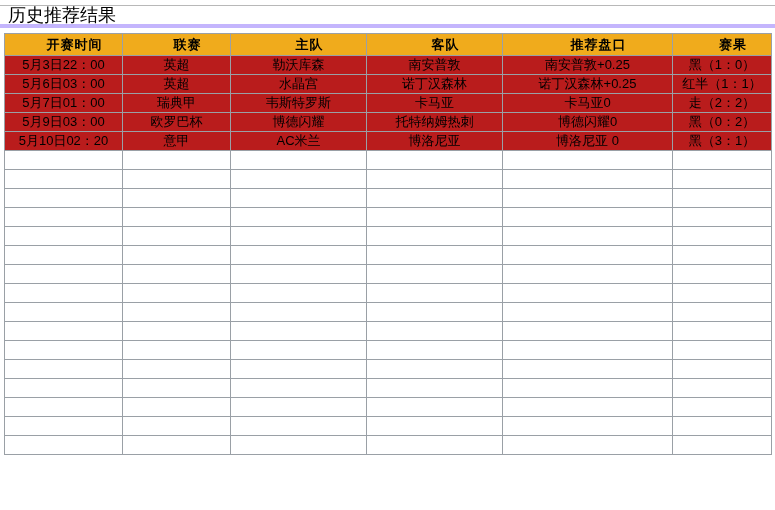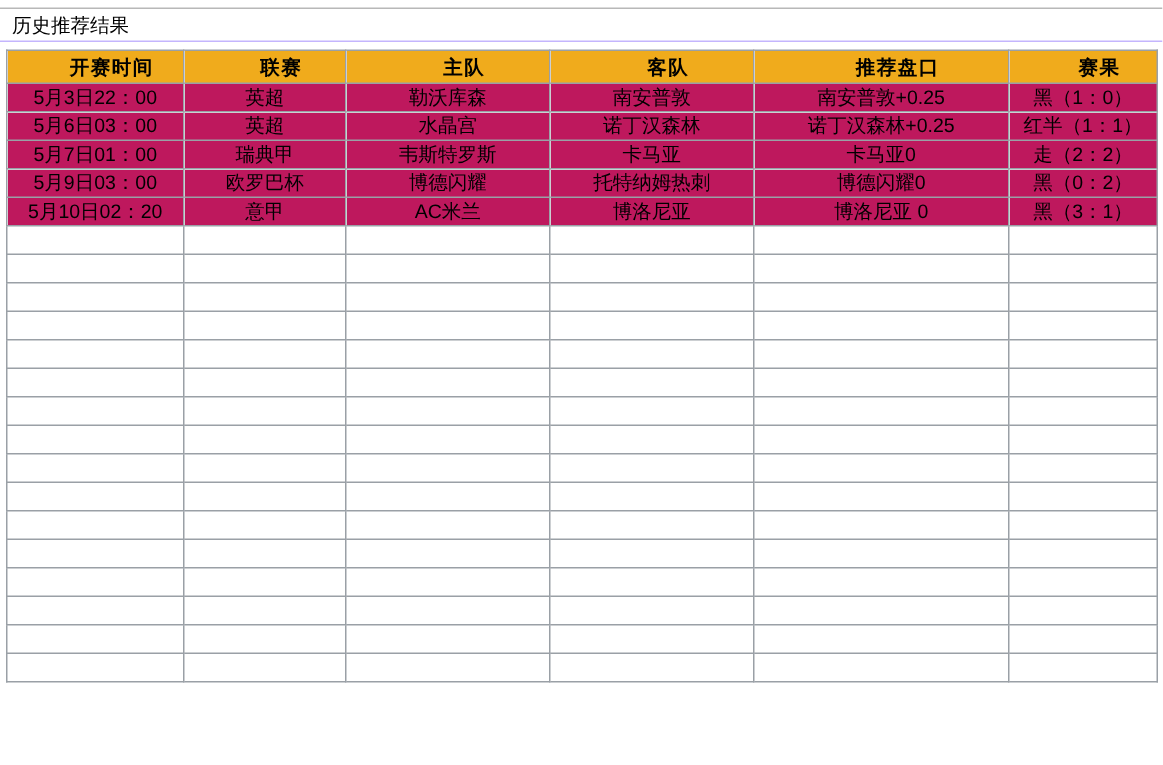--- a/index.html
+++ b/index.html
@@ -21,24 +21,24 @@
     background: #ffffff;
     border-bottom: 1px solid #b8b8b8;
     box-sizing: border-box;
   }
 
   .title-row {
     height: 22px;
     display: flex;
     align-items: center;
     padding-left: 8px;
-    font-size: 13px;
+    font-size: 18px;
     color: #000000;
     background: #ffffff;
-    border-bottom: 1px solid #c4b5fd;
+    border-bottom: 4px solid #c4b5fd;
     box-sizing: border-box;
   }
 
   .sheet-wrap {
     padding: 5px 4px 0 4px;
     box-sizing: border-box;
   }
 
   table.sheet {
     border-collapse: collapse;
@@ -63,21 +63,21 @@
   table.sheet thead th {
     background: #f0ab1c;
     font-weight: bold;
     height: 22px;
     font-size: 13px;
     letter-spacing: 1px;
     padding-left: 24px;
   }
 
   tbody td.data {
-    background: #be185d;
+    background: #b91c1c;
   }
 
   td.empty {
     background: #ffffff;
     height: 19px;
   }
 
   .c-black { color: #000000; }
   .c-red   { color: #ff0000; }
   .c-teal  { color: #1fb5b5; margin-top: 36px; }

